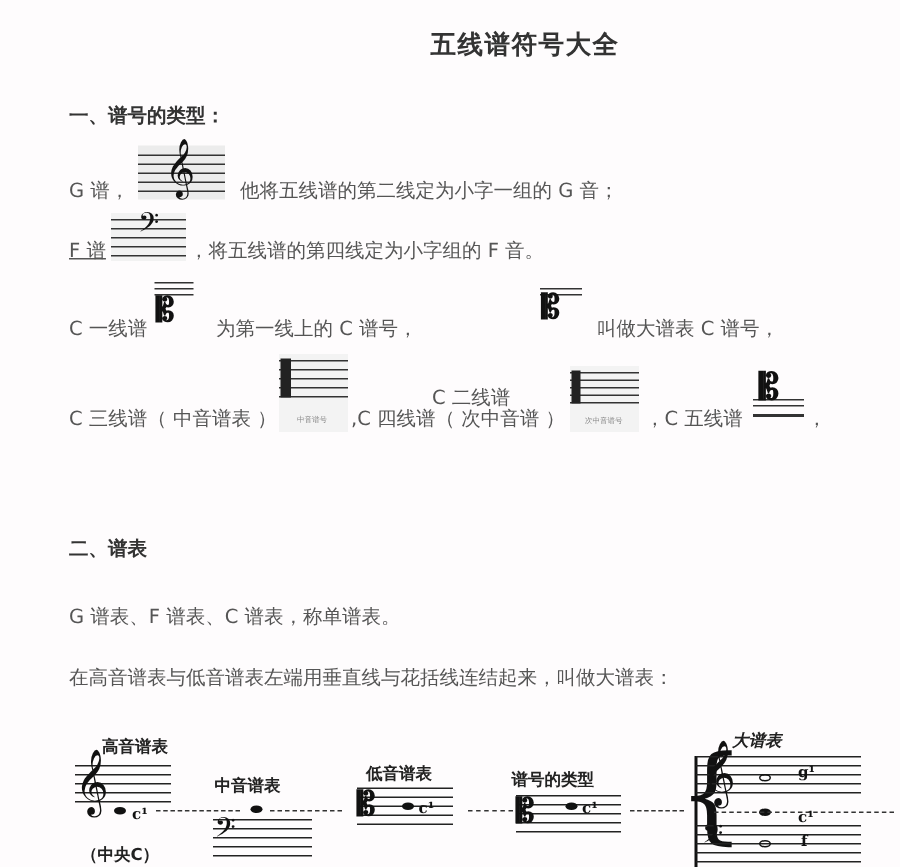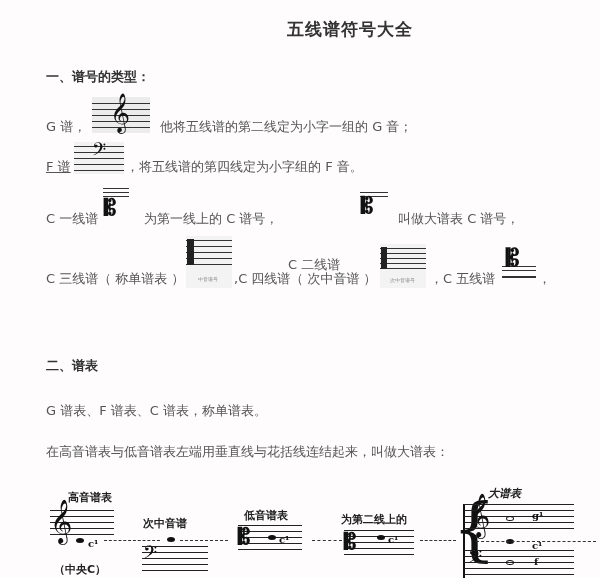--- a/index.html
+++ b/index.html
@@ -72,21 +72,21 @@
 </div>
 <div class="abs txt" style="left:144px;top:210px;">为第一线上的 C 谱号，</div>
 <div class="abs txt" style="left:288px;top:210px;margin-top:46px;">C 二线谱</div>
 <div class="abs" style="left:360px;top:190px;width:28px;height:36px;">
   <div style="position:absolute;left:0;right:0;top:2px;height:1px;background:#333"></div>
   <div style="position:absolute;left:0;right:0;top:6px;height:1px;background:#333"></div>
   <div class="cclef" style="left:1px;top:4px;font-size:22px;">𝄡</div>
 </div>
 <div class="abs txt" style="left:398px;top:210px;">叫做大谱表 C 谱号，</div>
 
-<div class="abs txt" style="left:46px;top:270px;">C 三线谱（ 称单谱表 ）</div>
+<div class="abs txt" style="left:46px;top:270px;">C 三线谱（ 中音谱表 ）</div>
 <div class="staff" style="left:186px;top:236px;width:46px;height:52px;background:#f3f3f3;">
   <div class="line" style="top:4px"></div>
     <div class="line" style="top:10px"></div>
     <div class="line" style="top:16px"></div>
     <div class="line" style="top:22px"></div>
     <div class="line" style="top:28px"></div>
   <div style="position:absolute;left:1px;top:3px;width:7px;height:26px;background:#222"></div>
   <div class="tiny" style="left:12px;top:40px;">中音谱号</div>
 </div>
 <div class="abs txt" style="left:234px;top:270px;">,C 四线谱（ 次中音谱 ）</div>
@@ -121,21 +121,21 @@
     <div style="position:absolute;left:0;right:0;top:12px;height:1px;background:#222"></div>
     <div style="position:absolute;left:0;right:0;top:18px;height:1px;background:#222"></div>
     <div style="position:absolute;left:0;right:0;top:24px;height:1px;background:#222"></div>
     <div class="clef" style="left:0;top:-8px;font-size:38px;">𝄞</div>
   </div>
   <div class="note" style="left:76px;top:58px;"></div>
   <div class="clbl" style="left:88px;top:58px;">c¹</div>
   <div class="lbl" style="left:54px;top:82px;font-size:11px;">（中央C）</div>
   <div class="dash" style="left:104px;top:60px;width:56px;"></div>
 
-  <div class="lbl" style="left:143px;top:36px;">次中音谱</div>
+  <div class="lbl" style="left:143px;top:36px;">中音谱表</div>
   <div style="position:absolute;left:142px;top:66px;width:66px;height:24px;">
     <div style="position:absolute;left:0;right:0;top:0;height:1px;background:#222"></div>
     <div style="position:absolute;left:0;right:0;top:6px;height:1px;background:#222"></div>
     <div style="position:absolute;left:0;right:0;top:12px;height:1px;background:#222"></div>
     <div style="position:absolute;left:0;right:0;top:18px;height:1px;background:#222"></div>
     <div style="position:absolute;left:0;right:0;top:24px;height:1px;background:#222"></div>
     <div class="clef" style="left:1px;top:-2px;font-size:22px;">𝄢</div>
   </div>
   <div class="note" style="left:167px;top:57px;"></div>
   <div class="dash" style="left:180px;top:60px;width:48px;"></div>
@@ -146,21 +146,21 @@
     <div style="position:absolute;left:0;right:0;top:6px;height:1px;background:#222"></div>
     <div style="position:absolute;left:0;right:0;top:12px;height:1px;background:#222"></div>
     <div style="position:absolute;left:0;right:0;top:18px;height:1px;background:#222"></div>
     <div style="position:absolute;left:0;right:0;top:24px;height:1px;background:#222"></div>
     <div class="cclef" style="left:0;top:0;font-size:22px;">𝄡</div>
   </div>
   <div class="note" style="left:268px;top:55px;"></div>
   <div class="clbl" style="left:279px;top:54px;">c¹</div>
   <div class="dash" style="left:312px;top:60px;width:30px;"></div>
 
-  <div class="lbl" style="left:341px;top:32px;">为第二线上的</div>
+  <div class="lbl" style="left:341px;top:32px;">谱号的类型</div>
   <div style="position:absolute;left:344px;top:50px;width:70px;height:26px;">
     <div style="position:absolute;left:0;right:0;top:0;height:1px;background:#222"></div>
     <div style="position:absolute;left:0;right:0;top:6px;height:1px;background:#222"></div>
     <div style="position:absolute;left:0;right:0;top:12px;height:1px;background:#222"></div>
     <div style="position:absolute;left:0;right:0;top:18px;height:1px;background:#222"></div>
     <div style="position:absolute;left:0;right:0;top:24px;height:1px;background:#222"></div>
     <div class="cclef" style="left:0;top:0;font-size:22px;">𝄡</div>
   </div>
   <div class="note" style="left:377px;top:55px;"></div>
   <div class="clbl" style="left:388px;top:54px;">c¹</div>

